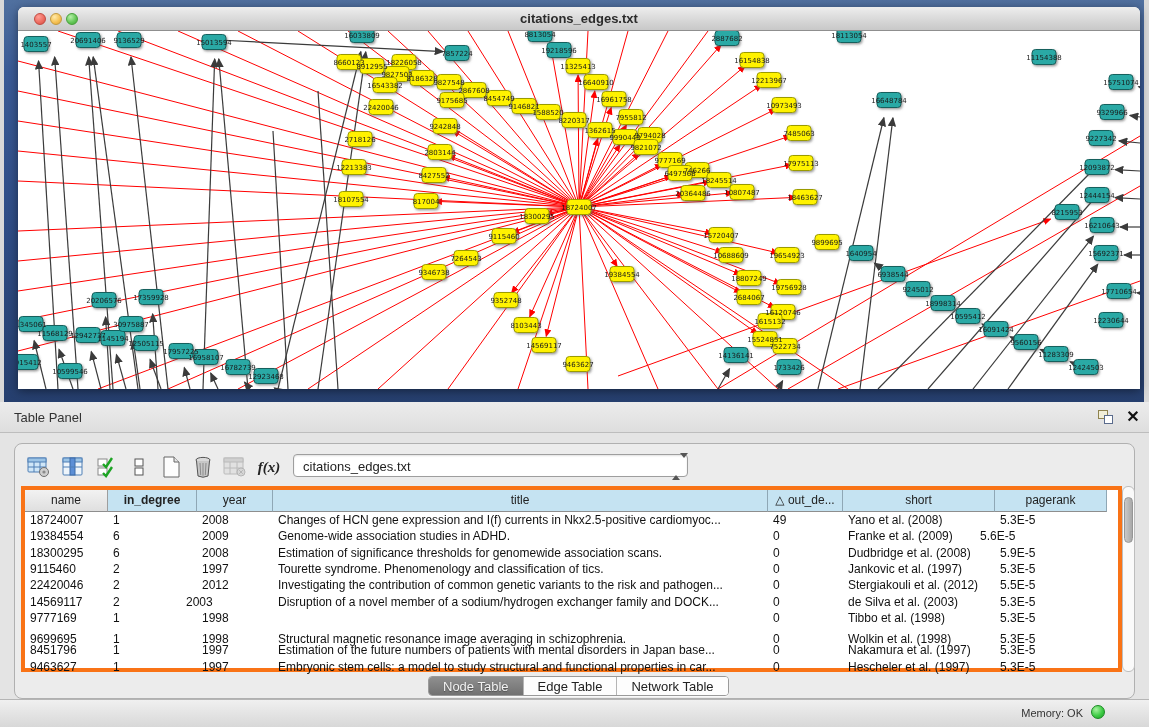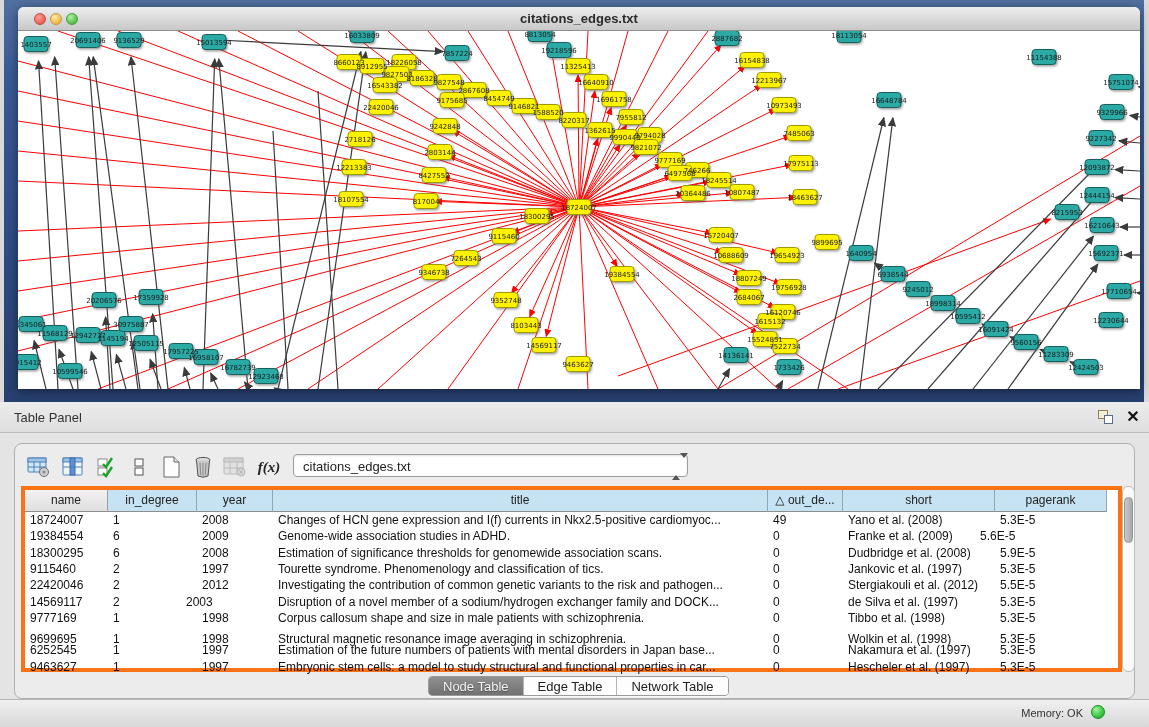--- a/index.html
+++ b/index.html
@@ -540,21 +540,21 @@
       <span class="tbi fx" style="left:234px">f(x)</span>
       <span class="tselect">
         <span class="val">citations_edges.txt</span>
         <span class="arrows"><span class="up"></span><span class="dn"></span></span>
       </span>
     </div>
 
     <div class="dtable" id="dtable">
       <div class="thead" id="thead">
           <div class="th keycol" style="left: 0px; width: 83px;">name</div>
-          <div class="th" style="left: 83px; width: 89px;">in_degree</div>
+          <div class="th" style="left: 83px; width: 89px; font-weight: bold;">in_degree</div>
           <div class="th" style="left: 172px; width: 76px;">year</div>
           <div class="th" style="left: 248px; width: 495px;">title</div>
           <div class="th" style="left: 743px; width: 75px;">△ out_de...</div>
           <div class="th" style="left: 818px; width: 152px;">short</div>
           <div class="th" style="left: 970px; width: 112px;">pagerank</div>
         </div>
       <div id="tbody">
           <div class="trow" style="top: 22px;">
             <div class="td" style="left: 0px; width: 83px;">18724007</div>
             <div class="td" style="left: 83px; width: 89px;">1</div>
@@ -599,43 +599,42 @@
             <div class="td" style="left: 743px; width: 75px;">0</div>
             <div class="td" style="left: 818px; width: 152px;">Stergiakouli et al. (2012)</div>
             <div class="td" style="left: 970px; width: 112px;">5.5E-5</div>
           </div>
           <div class="trow" style="top: 103.5px;">
             <div class="td" style="left: 0px; width: 83px;">14569117</div>
             <div class="td" style="left: 83px; width: 89px;">2</div>
             <div class="td" style="left: 156px; width: 76px;">2003</div>
             <div class="td" style="left: 248px; width: 495px;">Disruption of a novel member of a sodium/hydrogen exchanger family and DOCK...</div>
             <div class="td" style="left: 743px; width: 75px;">0</div>
-            <div class="td" style="left: 818px; width: 152px;">de Silva et al. (1997)</div>
+            <div class="td" style="left: 818px; width: 152px;">de Silva et al. (2003)</div>
             <div class="td" style="left: 970px; width: 112px;">5.3E-5</div>
           </div>
           <div class="trow" style="top: 119.8px;">
             <div class="td" style="left: 0px; width: 83px;">9777169</div>
             <div class="td" style="left: 83px; width: 89px;">1</div>
             <div class="td" style="left: 172px; width: 76px;">1998</div>
-            <div class="td" style="left: 248px; width: 495px;">Corpus callosum shape and size in male patients with schizophrenia.</div>
             <div class="td" style="left: 743px; width: 75px;">0</div>
             <div class="td" style="left: 818px; width: 152px;">Tibbo et al. (1998)</div>
             <div class="td" style="left: 970px; width: 112px;">5.3E-5</div>
           </div>
           <div class="trow" style="top: 141px;">
             <div class="td" style="left: 0px; width: 83px;">9699695</div>
             <div class="td" style="left: 83px; width: 89px;">1</div>
             <div class="td" style="left: 172px; width: 76px;">1998</div>
             <div class="td" style="left: 248px; width: 495px;">Structural magnetic resonance image averaging in schizophrenia.</div>
             <div class="td" style="left: 743px; width: 75px;">0</div>
             <div class="td" style="left: 818px; width: 152px;">Wolkin et al. (1998)</div>
             <div class="td" style="left: 970px; width: 112px;">5.3E-5</div>
           </div>
           <div class="trow" style="top: 152.4px;">
-            <div class="td" style="left: 0px; width: 83px;">6252545</div>
+            <div class="td" style="left: 0px; width: 83px;">8451796</div>
             <div class="td" style="left: 83px; width: 89px;">1</div>
             <div class="td" style="left: 172px; width: 76px;">1997</div>
             <div class="td" style="left: 248px; width: 495px;">Estimation of the future numbers of patients with mental disorders in Japan base...</div>
             <div class="td" style="left: 743px; width: 75px;">0</div>
             <div class="td" style="left: 818px; width: 152px;">Nakamura et al. (1997)</div>
             <div class="td" style="left: 970px; width: 112px;">5.3E-5</div>
           </div>
           <div class="trow" style="top: 168.7px;">
             <div class="td" style="left: 0px; width: 83px;">9463627</div>
             <div class="td" style="left: 83px; width: 89px;">1</div>

